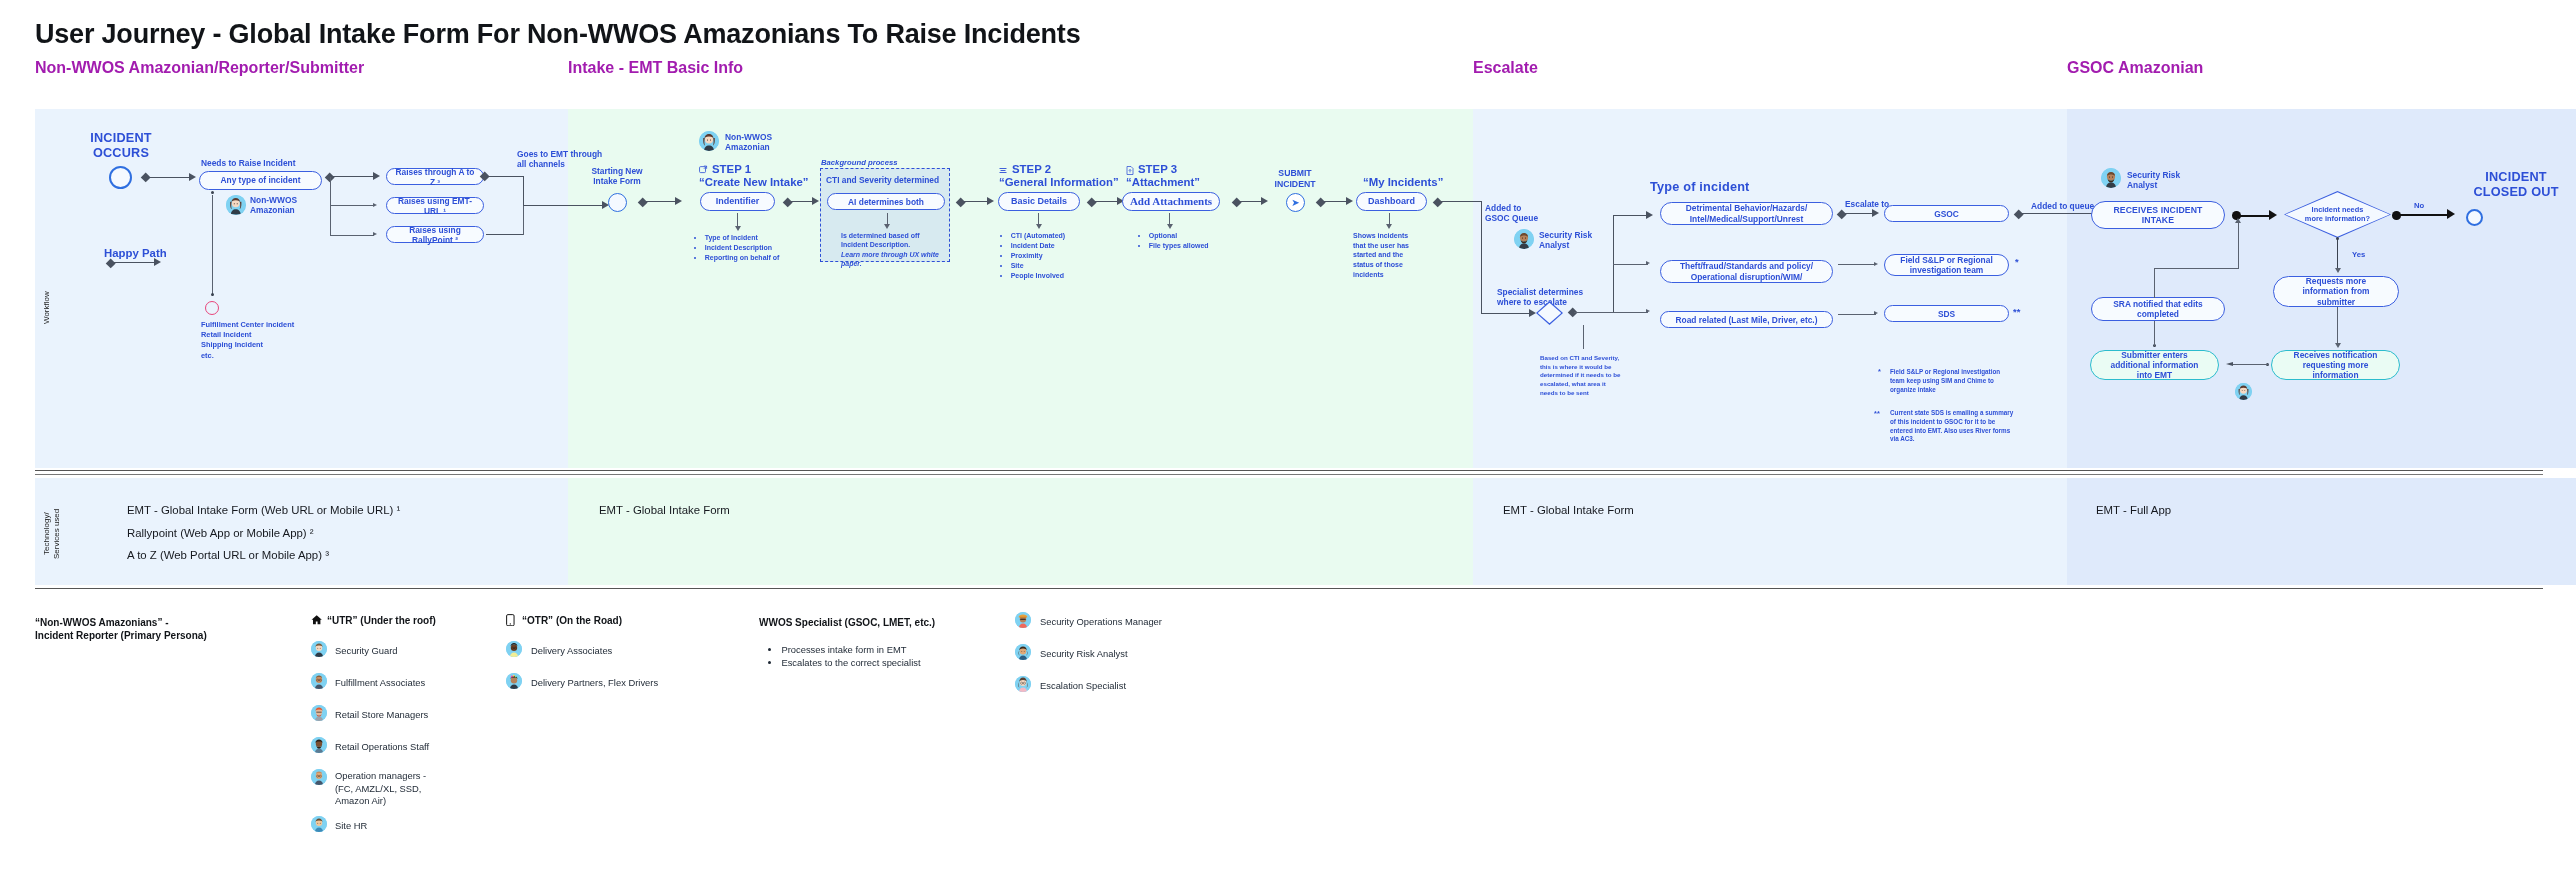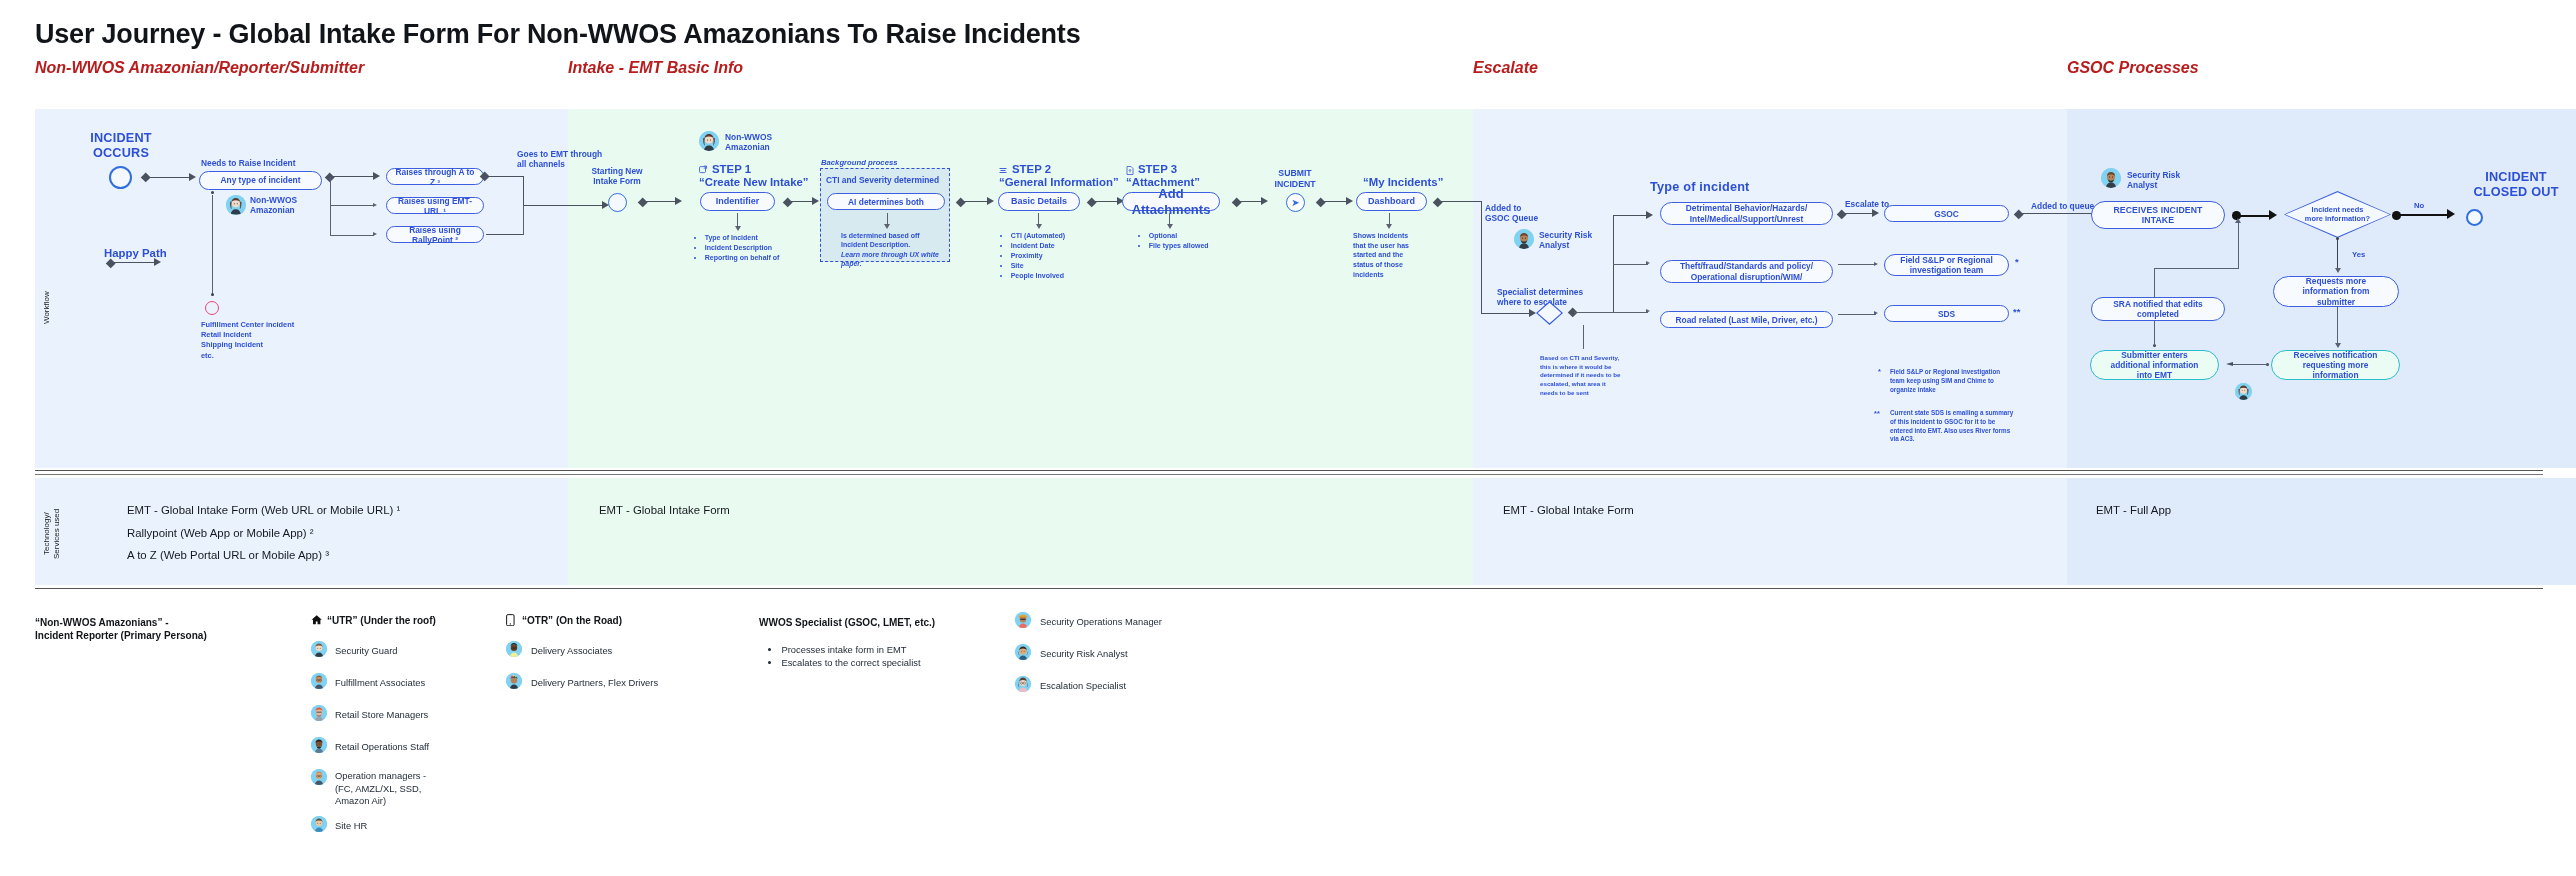--- a/index.html
+++ b/index.html
@@ -3,21 +3,21 @@
 <meta charset="utf-8">
 <style>
   html,body{margin:0;padding:0;background:#ffffff;}
   body{width:2576px;height:877px;font-family:"Liberation Sans",sans-serif;color:#16191f;overflow:hidden;position:relative;}
   .page{position:relative;width:2576px;height:877px;}
 
   
   .main-title{position:absolute;left:35px;top:19px;font-size:27px;font-weight:bold;letter-spacing:-0.2px;color:#111418;white-space:nowrap;}
 
   
-  .lane-head{position:absolute;font-size:16px;font-weight:bold;color:#b91c1c;white-space:nowrap;font-style:italic;}
+  .lane-head{position:absolute;font-size:16px;font-weight:bold;color:#a21caf;white-space:nowrap;}
 
   
   .band{position:absolute;top:109px;height:359px;}
   .band.b1{left:35px;width:533px;background:#eaf3fd;}
   .band.b2{left:568px;width:905px;background:#e9fbf0;}
   .band.b3{left:1473px;width:594px;background:#eaf3fd;}
   .band.b4{left:2067px;width:1146px;background:#dfeafb;}
 
   .tech-band{position:absolute;top:478px;height:107px;}
   .tech-band.t1{left:35px;width:533px;background:#eaf3fd;}
@@ -90,21 +90,21 @@
 </head>
 <body>
 
 <div class="page">
 
   <div class="main-title">User Journey -  Global Intake Form For Non-WWOS Amazonians To Raise Incidents</div>
 
   <div class="lane-head" style="left:35px;top:59px;">Non-WWOS Amazonian/Reporter/Submitter</div>
   <div class="lane-head" style="left:568px;top:59px;">Intake - EMT Basic Info</div>
   <div class="lane-head" style="left:1473px;top:59px;">Escalate</div>
-  <div class="lane-head" style="left:2067px;top:59px;">GSOC Processes</div>
+  <div class="lane-head" style="left:2067px;top:59px;">GSOC Amazonian</div>
 
   <div class="band b1"></div>
   <div class="band b2"></div>
   <div class="band b3"></div>
   <div class="band b4"></div>
 
   <div class="vrow-label" style="left:42px;top:278px;height:60px;">Workflow</div>
 
   <div class="lbl xl c" style="left:64px;top:131px;width:114px;white-space:pre-line;">INCIDENT
 OCCURS</div>
@@ -251,21 +251,21 @@
   <div class="arr" style="left:1117px;top:197px;"></div>
 
   <span style="position:absolute;left:1126px;top:165px;width:8px;height:8.7px;">
     <svg viewBox="0 0 16 18">
         <path d="M2 1h8l4 4v12H2z" fill="none" stroke="#2d4fd6" stroke-width="1.5"></path>
         <path d="M8 13V7M5.5 9.5L8 7l2.5 2.5" fill="none" stroke="#2d4fd6" stroke-width="1.4"></path>
       </svg>
   </span>
   <div class="lbl big" style="left:1138px;top:163px;">STEP 3</div>
   <div class="lbl big" style="left:1126px;top:176px;">“Attachment”</div>
-  <div class="pill" style="left:1122px;top:192px;width:98px;height:19px;font-size:13px;">Add Attachments</div>
+  <div class="pill" style="left:1122px;top:192px;width:98px;height:19px;font-size:11px;font-family:Liberation Serif, serif;">Add Attachments</div>
   <div class="vline thin" style="left:1169px;top:213px;height:11.4px;"></div>
   <div class="arr dn" style="left:1167px;top:224px;"></div>
   <ul class="bul" style="left:1140px;top:231px;width:101px;line-height:1.38;">
     <li>Optional</li>
     <li>File types allowed</li>
   </ul>
 
   <div class="dia" style="left:1233px;top:199px;"></div>
   <div class="hline" style="left:1238px;top:201px;width:24px;"></div>
   <div class="arr" style="left:1261px;top:197px;"></div>

